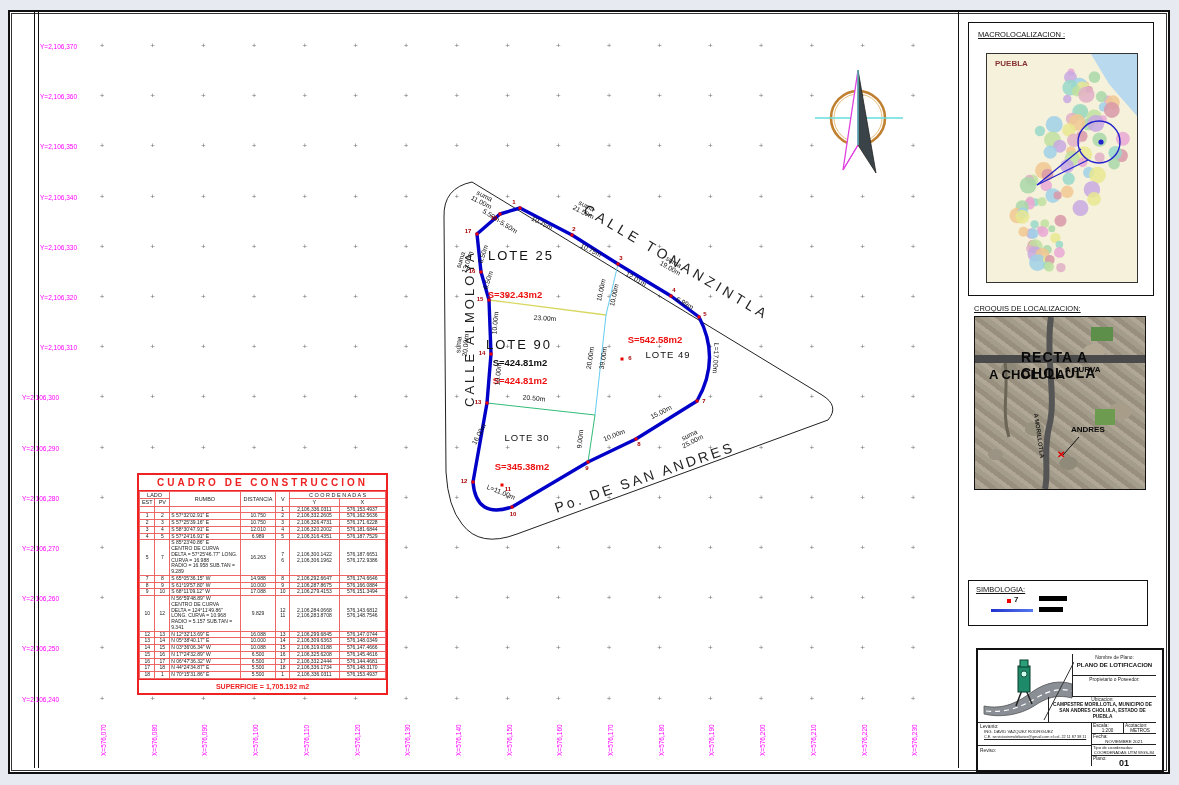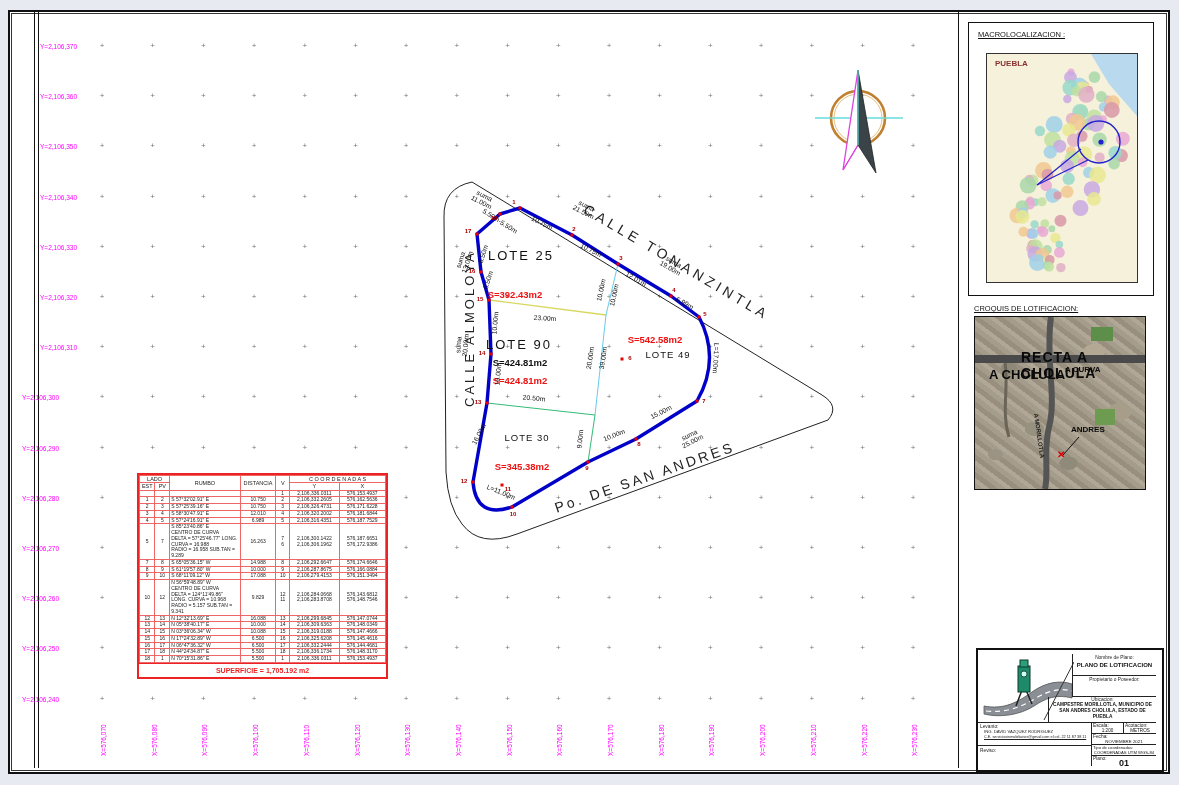--- a/index.html
+++ b/index.html
@@ -424,20 +424,21 @@
       <circle cx="53" cy="58" r="27" fill="none" stroke="#c08030" stroke-width="2.6"></circle>
       <circle cx="53" cy="58" r="24" fill="none" stroke="#e8c080" stroke-width="1"></circle>
       <line x1="10" y1="58" x2="98" y2="58" stroke="#66dddd" stroke-width="1.4"></line>
       <polygon points="53,10 38,110 53,85" fill="#ffffff" stroke="#e040e0" stroke-width="1.3"></polygon>
       <polygon points="53,10 71,113 53,85" fill="#3a4448" stroke="#222" stroke-width="0.8"></polygon>
       <line x1="53" y1="10" x2="53" y2="85" stroke="#66dddd" stroke-width="1.2"></line>
       <line x1="38" y1="110" x2="53" y2="85" stroke="#e040e0" stroke-width="1"></line>
     </svg>
 
     <div id="ctable">
+      <div class="ttl">CUADRO DE CONSTRUCCION</div>
       <table>
         <thead>
           <tr>
             <th colspan="2" style="width:26px;">LADO</th>
             <th rowspan="2" style="width:78px;">RUMBO</th>
             <th rowspan="2" style="width:34px;">DISTANCIA</th>
             <th rowspan="2" style="width:12px;">V</th>
             <th colspan="2">C O O R D E N A D A S</th>
           </tr>
           <tr>
@@ -718,21 +719,21 @@
           </g>
         <circle cx="112" cy="88" r="21" fill="none" stroke="#2222cc" stroke-width="1.4"></circle>
         <circle cx="114" cy="88" r="2.6" fill="#2222cc"></circle>
         <line x1="94" y1="95" x2="50" y2="131" stroke="#2222cc" stroke-width="1.2"></line>
         <line x1="101" y1="106" x2="50" y2="131" stroke="#2222cc" stroke-width="1.2"></line>
         <text x="8" y="12" font-size="8" font-weight="bold" fill="#883333" font-family="Liberation Sans, sans-serif">PUEBLA</text>
       </svg>
     </div>
 
     <div class="abs" style="left:958px;top:288px;width:184px;height:192px;">
-      <div class="phead" style="position:absolute;left:6px;top:4px;">CROQUIS DE LOTIFICACION:</div>
+      <div class="phead" style="position:absolute;left:6px;top:4px;">CROQUIS DE LOCALIZACION:</div>
       <div style="position:absolute;left:6px;top:16px;width:170px;height:172px;border:1.5px solid #111;
                   background:
                     radial-gradient(14px 10px at 20% 30%,#8d8878 0 60%,transparent 61%),
                     radial-gradient(18px 12px at 70% 20%,#b3a893 0 60%,transparent 61%),
                     radial-gradient(16px 12px at 35% 65%,#97917f 0 60%,transparent 61%),
                     radial-gradient(20px 14px at 85% 55%,#a89d88 0 60%,transparent 61%),
                     radial-gradient(15px 11px at 55% 85%,#8f8a7a 0 60%,transparent 61%),
                     radial-gradient(12px 9px at 12% 80%,#9b9484 0 60%,transparent 61%),
                     repeating-linear-gradient(37deg,#a59d8c 0 5px,#b0a796 5px 9px,#998f7e 9px 14px),
                     #a59d8c;">
@@ -747,20 +748,28 @@
         <div style="position:absolute;left:46px;top:32px;font-size:14px;font-weight:bold;color:#0a0a0a;letter-spacing:1px;">RECTA A CHOLULA</div>
         <div style="position:absolute;left:90px;top:48px;font-size:8px;font-weight:bold;color:#0a0a0a;">A CURVA</div>
         <div style="position:absolute;left:14px;top:50px;font-size:13px;font-weight:bold;color:#0a0a0a;">A CHOLULA</div>
         <div style="position:absolute;left:96px;top:108px;font-size:8px;font-weight:bold;color:#0a0a0a;">ANDRES</div>
         <div style="position:absolute;left:64px;top:96px;font-size:6px;font-weight:bold;color:#1a1a1a;transform:rotate(82deg);transform-origin:left top;white-space:nowrap;">A MORILLOTLA</div>
         <div style="position:absolute;left:82px;top:132px;font-size:10px;font-weight:bold;color:#d00;">✕</div>
       </div>
     </div>
 
 
+    <div class="pbox" style="left:958px;top:568px;width:178px;height:44px;">
+      <div class="phead" style="position:absolute;left:7px;top:4px;">SIMBOLOGIA:</div>
+      <div style="position:absolute;left:38px;top:18px;width:4px;height:4px;background:#e00;"></div>
+      <div style="position:absolute;left:45px;top:14px;font-size:8px;font-weight:bold;color:#111;">7</div>
+      <div class="redact" style="left:70px;top:15px;width:28px;height:5px;"></div>
+      <div style="position:absolute;left:22px;top:28px;width:42px;height:3px;background:linear-gradient(90deg,#2233cc,#5577ee);"></div>
+      <div class="redact" style="left:70px;top:26px;width:24px;height:5px;"></div>
+    </div>
 
     <div class="pbox" style="left:966px;top:636px;width:184px;height:120px;border-width:2px;">
 
       <svg style="position:absolute;left:4px;top:4px;" width="92" height="66" viewBox="0 0 92 66">
         <path d="M 2,52 C 22,56 36,48 50,38 C 64,28 78,26 90,30 L 90,44 C 74,40 64,44 52,52 C 38,61 18,64 2,60 Z" fill="#8a8f96" stroke="#555" stroke-width="0.8"></path>
         <path d="M 4,57 C 24,59 40,53 54,44 C 68,36 78,34 90,37" fill="none" stroke="#fff" stroke-width="1.2" stroke-dasharray="5 4"></path>
         <line x1="34" y1="52" x2="40" y2="36" stroke="#222" stroke-width="1.5"></line>
         <line x1="50" y1="50" x2="44" y2="36" stroke="#222" stroke-width="1.5"></line>
         <rect x="36" y="12" width="12" height="26" fill="#1f8a6a" stroke="#0a3a2a" stroke-width="1"></rect>
         <rect x="38" y="6" width="8" height="7" fill="#2aa07a" stroke="#0a3a2a" stroke-width="1"></rect>

